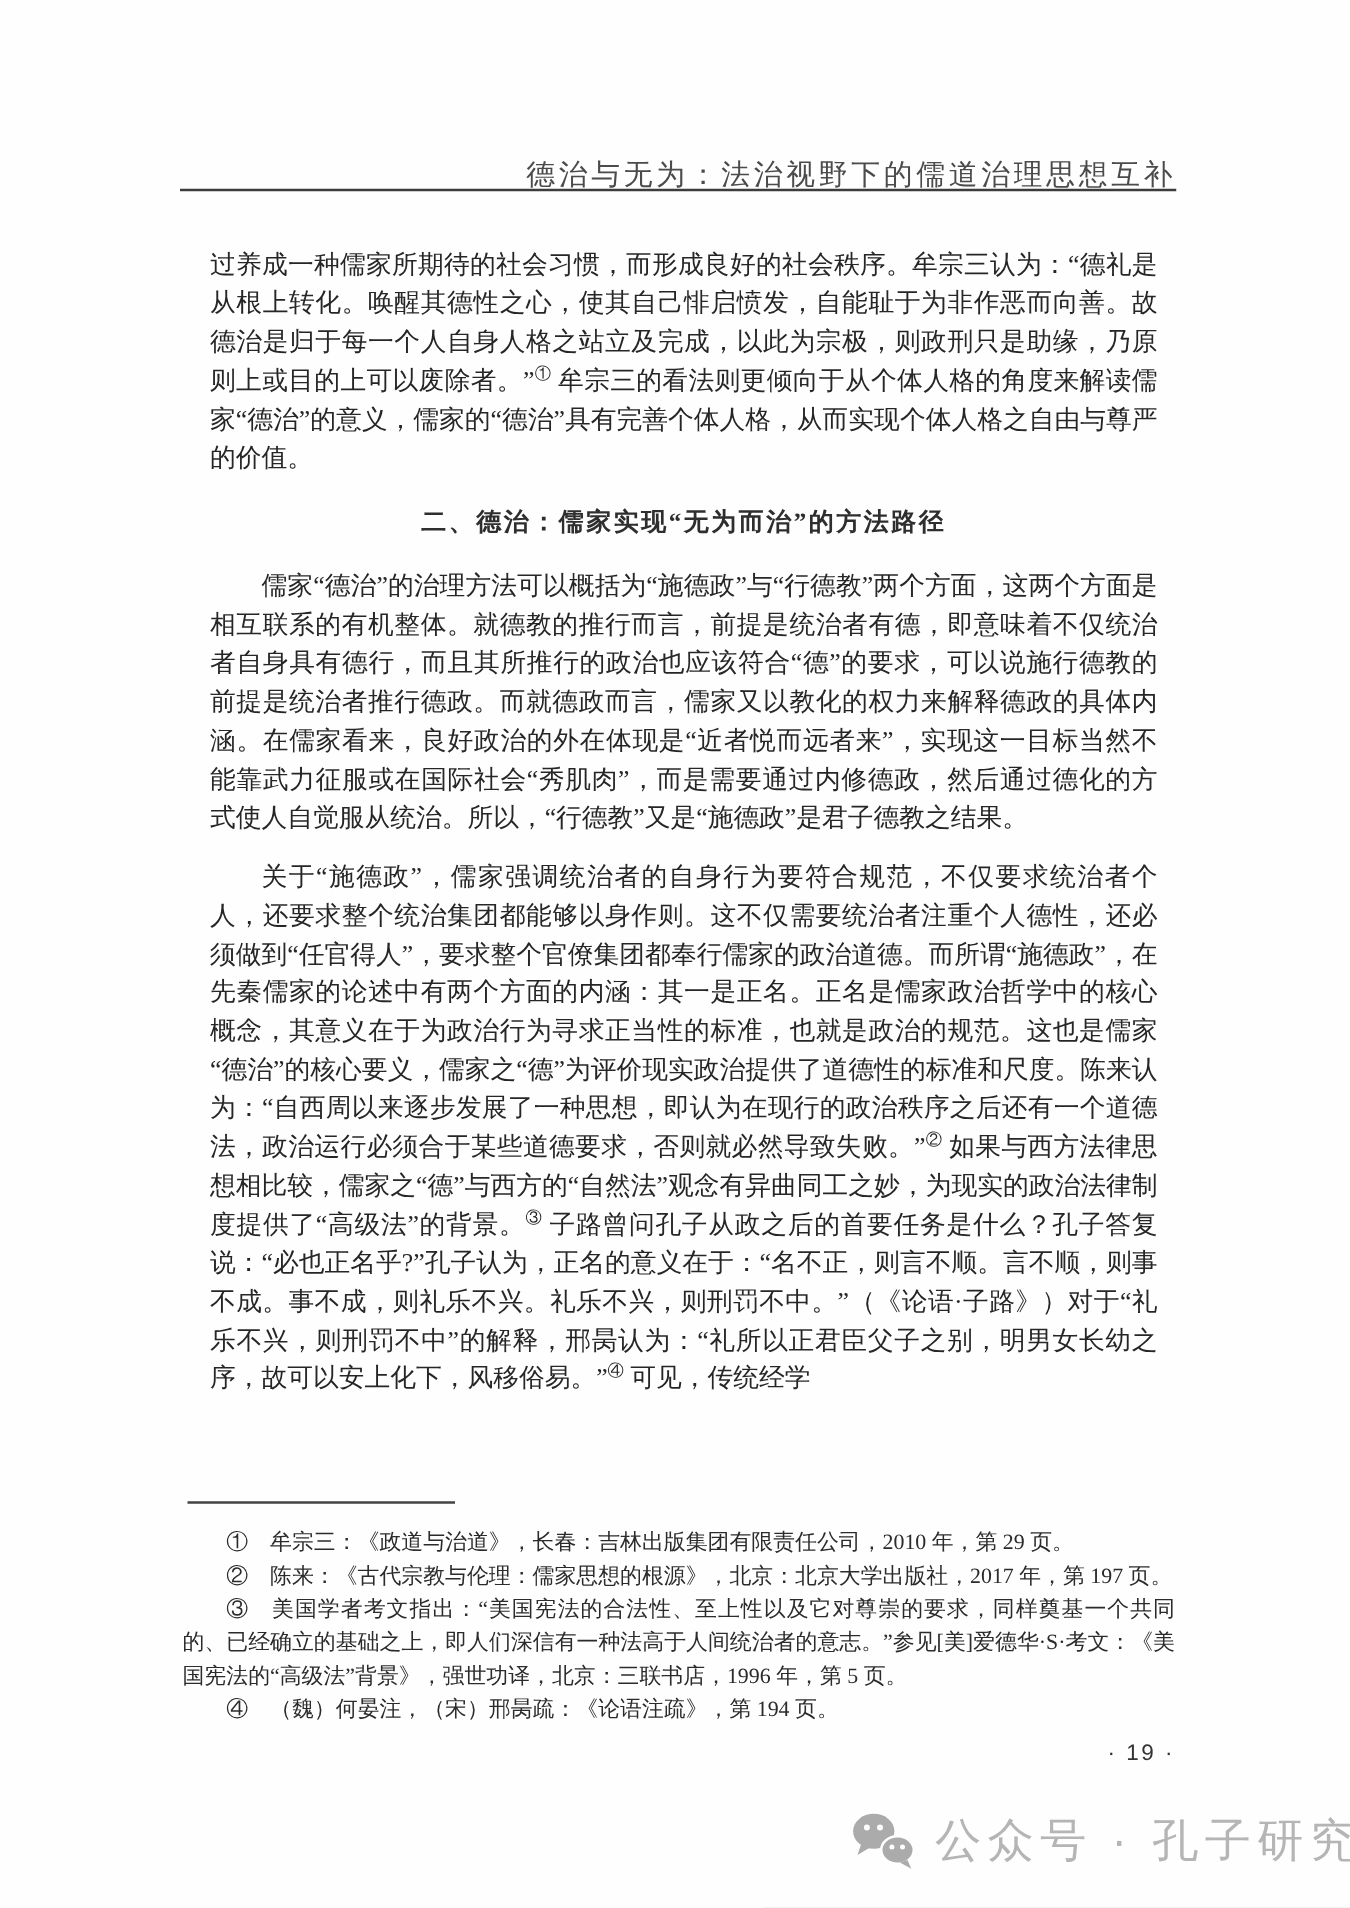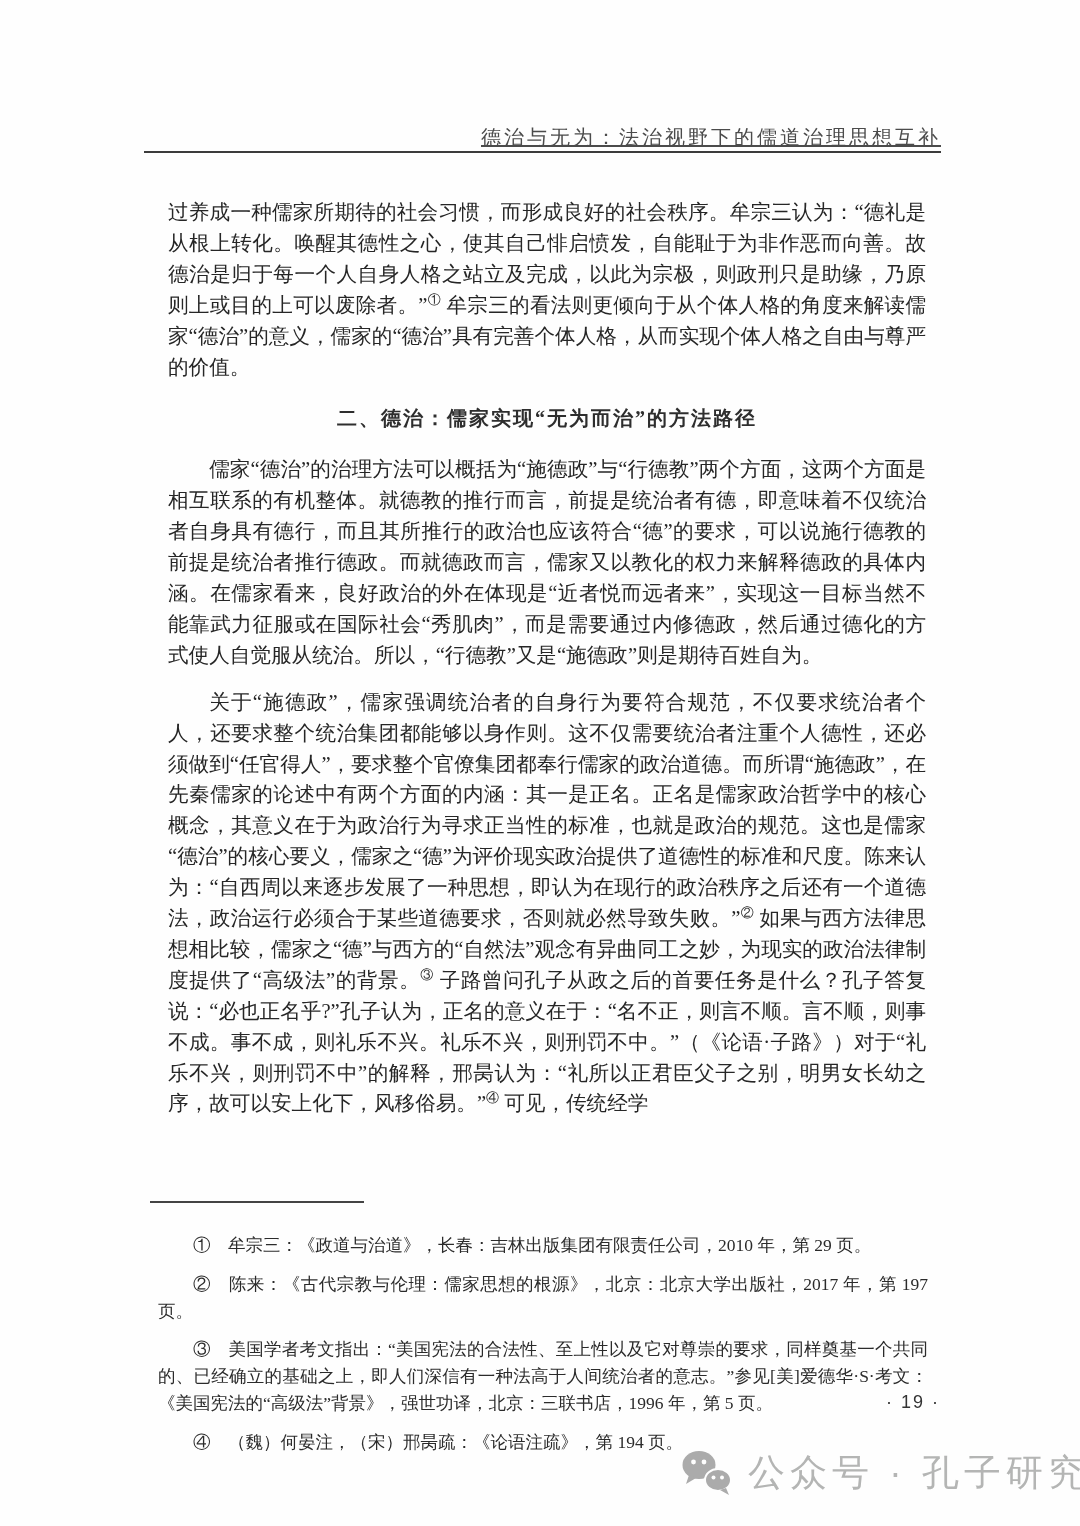--- a/index.html
+++ b/index.html
@@ -7,23 +7,22 @@
     position:relative;
     width:1080px;height:1526px;
     margin:0 auto;
     background:#fefefe;
     overflow:hidden;
     font-family:"Liberation Serif","DejaVu Serif",serif;
     color:#262626;
   }
   .running-title{
     position:absolute;top:124px;right:139px;
-    font-size:20px;letter-spacing:3px;color:#4b4b4b;
+    font-size:23px;letter-spacing:3px;color:#4b4b4b;
     white-space:nowrap;
-    text-decoration:underline;
   }
   .header-rule{
     position:absolute;top:151px;left:144px;width:797px;
     border-top:2px solid #3c3c3c;height:0;
   }
   .body-text{
     position:absolute;top:181px;left:152px;width:790px;
     font-size:20.6px;line-height:30.9px;text-align:justify;
     text-justify:inter-ideograph;
   }
@@ -38,21 +37,21 @@
   }
   .footnote-rule{
     position:absolute;top:1201px;left:150px;width:214px;
     border-top:2px solid #444;height:0;
   }
   .footnotes{
     position:absolute;top:1220px;left:146px;width:794px;
     font-size:17.5px;line-height:26.8px;text-align:justify;
     color:#2b2b2b;
   }
-  .footnote{margin:12px;text-indent:2em;}
+  .footnote{margin:0;text-indent:2em;}
   .page-number{
     position:absolute;top:1392px;right:140px;
     font-size:18px;letter-spacing:2px;color:#333;
     font-family:"Liberation Sans","DejaVu Sans",sans-serif;
   }
   .watermark{
     position:absolute;top:1448px;left:680px;
     display:flex;align-items:center;gap:14px;
     color:#b4b5b4;
   }
@@ -68,21 +67,21 @@
 
 <div class="page">
 
   <div class="running-title">德治与无为：法治视野下的儒道治理思想互补</div>
 
   <div class="header-rule"></div>
 
   <div class="body-text">
     <p class="para no-indent">过养成一种儒家所期待的社会习惯，而形成良好的社会秩序。牟宗三认为：“德礼是从根上转化。唤醒其德性之心，使其自己悱启愤发，自能耻于为非作恶而向善。故德治是归于每一个人自身人格之站立及完成，以此为宗极，则政刑只是助缘，乃原则上或目的上可以废除者。”<sup class="fnmark">①</sup> 牟宗三的看法则更倾向于从个体人格的角度来解读儒家“德治”的意义，儒家的“德治”具有完善个体人格，从而实现个体人格之自由与尊严的价值。</p>
     <h2 class="section-heading">二、德治：儒家实现“无为而治”的方法路径</h2>
-    <p class="para">儒家“德治”的治理方法可以概括为“施德政”与“行德教”两个方面，这两个方面是相互联系的有机整体。就德教的推行而言，前提是统治者有德，即意味着不仅统治者自身具有德行，而且其所推行的政治也应该符合“德”的要求，可以说施行德教的前提是统治者推行德政。而就德政而言，儒家又以教化的权力来解释德政的具体内涵。在儒家看来，良好政治的外在体现是“近者悦而远者来”，实现这一目标当然不能靠武力征服或在国际社会“秀肌肉”，而是需要通过内修德政，然后通过德化的方式使人自觉服从统治。所以，“行德教”又是“施德政”则是期待百姓自为。</p>
+    <p class="para">儒家“德治”的治理方法可以概括为“施德政”与“行德教”两个方面，这两个方面是相互联系的有机整体。就德教的推行而言，前提是统治者有德，即意味着不仅统治者自身具有德行，而且其所推行的政治也应该符合“德”的要求，可以说施行德教的前提是统治者推行德政。而就德政而言，儒家又以教化的权力来解释德政的具体内涵。在儒家看来，良好政治的外在体现是“近者悦而远者来”，实现这一目标当然不能靠武力征服或在国际社会“秀肌肉”，而是需要通过内修德政，然后通过德化的方式使人自觉服从统治。所以，“行德教”又是“施德政”是君子德教之结果。</p>
     <p class="para">关于“施德政”，儒家强调统治者的自身行为要符合规范，不仅要求统治者个人，还要求整个统治集团都能够以身作则。这不仅需要统治者注重个人德性，还必须做到“任官得人”，要求整个官僚集团都奉行儒家的政治道德。而所谓“施德政”，在先秦儒家的论述中有两个方面的内涵：其一是正名。正名是儒家政治哲学中的核心概念，其意义在于为政治行为寻求正当性的标准，也就是政治的规范。这也是儒家“德治”的核心要义，儒家之“德”为评价现实政治提供了道德性的标准和尺度。陈来认为：“自西周以来逐步发展了一种思想，即认为在现行的政治秩序之后还有一个道德法，政治运行必须合于某些道德要求，否则就必然导致失败。”<sup class="fnmark">②</sup> 如果与西方法律思想相比较，儒家之“德”与西方的“自然法”观念有异曲同工之妙，为现实的政治法律制度提供了“高级法”的背景。<sup class="fnmark">③</sup> 子路曾问孔子从政之后的首要任务是什么？孔子答复说：“必也正名乎?”孔子认为，正名的意义在于：“名不正，则言不顺。言不顺，则事不成。事不成，则礼乐不兴。礼乐不兴，则刑罚不中。”（《论语·子路》）对于“礼乐不兴，则刑罚不中”的解释，邢昺认为：“礼所以正君臣父子之别，明男女长幼之序，故可以安上化下，风移俗易。”<sup class="fnmark">④</sup> 可见，传统经学</p>
   </div>
 
   <div class="footnote-rule"></div>
 
   <div class="footnotes">
     <p class="footnote">①　牟宗三：《政道与治道》，长春：吉林出版集团有限责任公司，2010 年，第 29 页。</p>
     <p class="footnote">②　陈来：《古代宗教与伦理：儒家思想的根源》，北京：北京大学出版社，2017 年，第 197 页。</p>
     <p class="footnote">③　美国学者考文指出：“美国宪法的合法性、至上性以及它对尊崇的要求，同样奠基一个共同的、已经确立的基础之上，即人们深信有一种法高于人间统治者的意志。”参见[美]爱德华·S·考文：《美国宪法的“高级法”背景》，强世功译，北京：三联书店，1996 年，第 5 页。</p>
     <p class="footnote">④　（魏）何晏注，（宋）邢昺疏：《论语注疏》，第 194 页。</p>

